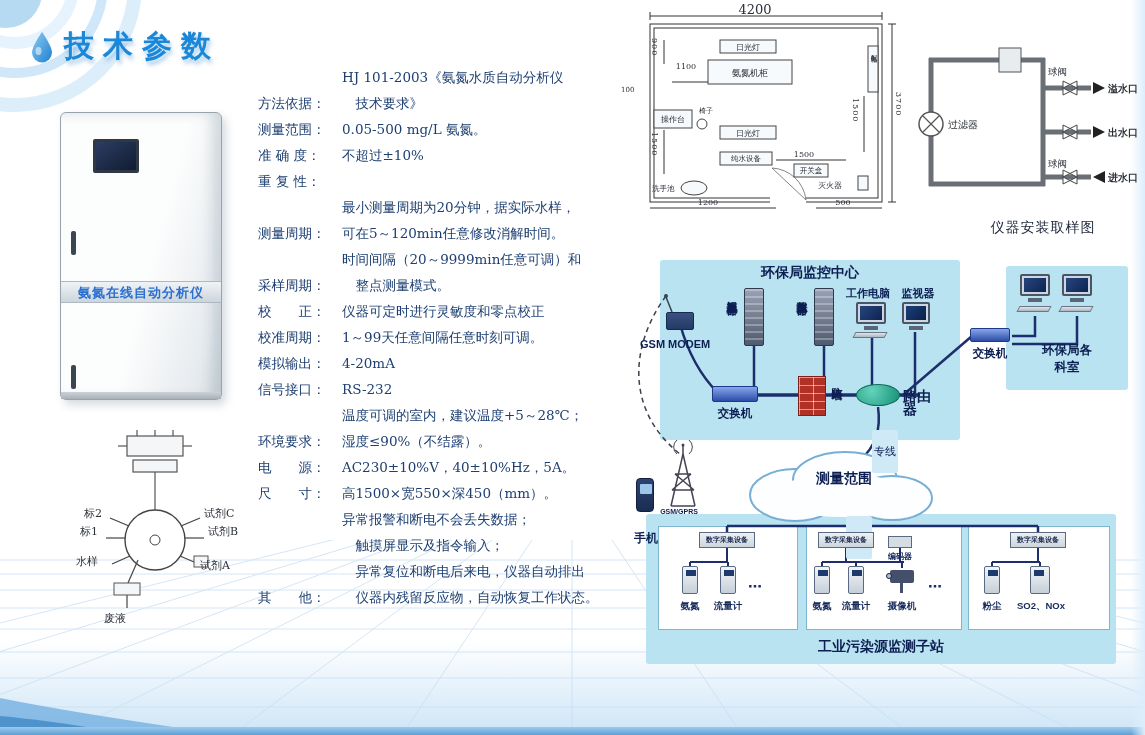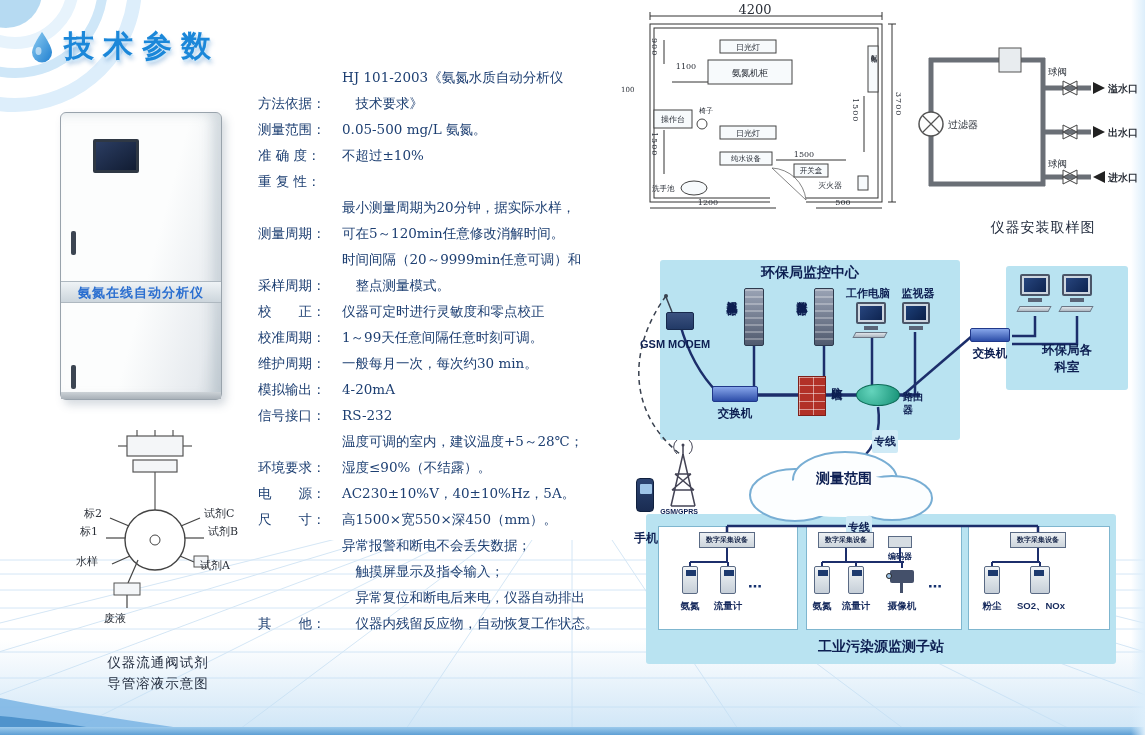--- a/index.html
+++ b/index.html
@@ -28,21 +28,21 @@
 .spec-row{display:flex;align-items:flex-end}
 .spec-label{flex:0 0 84px;white-space:pre}
 .spec-value{flex:1;white-space:pre-wrap}
 
 .dlab{position:absolute;color:#2a2f38;font-family:"DejaVu Serif","Liberation Serif",serif}
 .caption{position:absolute;color:#222c3e;font-family:"DejaVu Serif","Liberation Serif",serif;font-size:14px;text-align:center;letter-spacing:1px}
 
 .net-panel{position:absolute;background:#b9e3f1;border-radius:3px}
 .station{position:absolute;background:#fff;border:1px solid #7fb6cf}
 .netlab{position:absolute;font-weight:bold;color:#0d1f52}
-.chip{position:absolute;font-weight:bold;color:#0d1f52;font-size:11px;background:#cfeaf6;padding:4px 2px;border-radius:2px}
+.chip{position:absolute;font-weight:normal;color:#0d1f52;font-size:11px;background:#cfeaf6;padding:14px 2px;border-radius:2px}
 .tower-srv{position:absolute;width:20px;height:58px;border:1px solid #2e3a4e;border-radius:2px;
  background:repeating-linear-gradient(180deg,rgba(255,255,255,.28) 0 2px,rgba(0,0,0,0) 2px 7px),linear-gradient(180deg,#9aa3b5,#505a6e)}
 .pc-mon{position:absolute;width:30px;height:22px;border:2px solid #4a5568;background:#cdd6e0;border-radius:2px}
 .pc-scr{position:absolute;inset:2px;background:linear-gradient(135deg,#27457e,#0e2450)}
 .pc-base{position:absolute;width:14px;height:4px;background:#5a6578}
 .pc-kb{position:absolute;width:32px;height:6px;background:linear-gradient(180deg,#dfe5ea,#aeb7c0);border:1px solid #6b7685;transform:skewX(-28deg)}
 .switch-dev{position:absolute;background:linear-gradient(180deg,#87a6ea,#2c4da8);border:1px solid #20388a;border-radius:2px}
 .firewall-dev{position:absolute;width:28px;height:40px;background-color:#b23127;border:1px solid #7e201a;
  background-image:linear-gradient(rgba(255,255,255,.5) 1px,rgba(0,0,0,0) 1px),linear-gradient(90deg,rgba(255,255,255,.5) 1px,rgba(0,0,0,0) 1px);
  background-size:100% 8px,14px 100%}
@@ -158,22 +158,20 @@
     <rect x="114" y="128" width="14" height="11" fill="#f4f6f8" stroke="#555"></rect>
     <rect x="34" y="155" width="26" height="12" fill="#f4f6f8" stroke="#555"></rect>
   </svg>
   <span class="dlab" style="left:84px;top:506px;font-size:11px">标2</span>
   <span class="dlab" style="left:80px;top:524px;font-size:11px">标1</span>
   <span class="dlab" style="left:76px;top:554px;font-size:11px">水样</span>
   <span class="dlab" style="left:104px;top:611px;font-size:11px">废液</span>
   <span class="dlab" style="left:204px;top:506px;font-size:11px">试剂C</span>
   <span class="dlab" style="left:208px;top:524px;font-size:11px">试剂B</span>
   <span class="dlab" style="left:200px;top:558px;font-size:11px">试剂A</span>
-  <div class="caption preline" style="left:82px;top:652px;width:152px;line-height:21px;font-size:13.5px">仪器流通阀试剂
-导管溶液示意图</div>
 
   <div class="specs">
       <div class="spec-row">
         <span class="spec-label">方法依据：</span>
         <span class="spec-value">HJ 101-2003《氨氮水质自动分析仪
 　技术要求》</span>
       </div>
       <div class="spec-row">
         <span class="spec-label">测量范围：</span>
         <span class="spec-value">0.05-500 mg/L 氨氮。</span>
@@ -195,24 +193,20 @@
         <span class="spec-value">时间间隔（20～9999min任意可调）和
 　整点测量模式。</span>
       </div>
       <div class="spec-row">
         <span class="spec-label">校　　正：</span>
         <span class="spec-value">仪器可定时进行灵敏度和零点校正</span>
       </div>
       <div class="spec-row">
         <span class="spec-label">校准周期：</span>
         <span class="spec-value">1～99天任意间隔任意时刻可调。</span>
-      </div>
-      <div class="spec-row">
-        <span class="spec-label">维护周期：</span>
-        <span class="spec-value">一般每月一次，每次约30 min。</span>
       </div>
       <div class="spec-row">
         <span class="spec-label">模拟输出：</span>
         <span class="spec-value">4-20mA</span>
       </div>
       <div class="spec-row">
         <span class="spec-label">信号接口：</span>
         <span class="spec-value">RS-232</span>
       </div>
       <div class="spec-row">
@@ -407,21 +401,21 @@
   <div>
     <div class="pc-mon" style="left:902px;top:302px;width:28px;height:22px"></div>
     <div class="abs" style="left:906px;top:306px;width:20px;height:14px;background:linear-gradient(135deg,#1c3f78,#0a1f48)"></div>
     <div class="pc-base" style="left:909px;top:326px"></div>
   </div>
   <div class="switch-dev" style="left:712px;top:386px;width:46px;height:16px"></div>
   <div class="netlab c" style="left:712px;top:406px;width:46px;font-size:11.5px">交换机</div>
   <div class="firewall-dev" style="left:798px;top:376px"></div>
   <span class="netlab vert" style="left:829px;top:378px;font-size:11px">防火墙</span>
   <div class="router-dev" style="left:856px;top:384px"></div>
-  <div class="netlab" style="left:903px;top:390px;width:28px;font-size:10px;line-height:13px">路由器</div>
+  <div class="netlab" style="left:903px;top:390px;width:28px;font-size:14px;line-height:13px">路由器</div>
   <div class="modem-dev" style="left:666px;top:312px"></div>
   <div class="netlab" style="left:640px;top:338px;width:82px;font-size:11px">GSM MODEM</div>
 
   <div class="switch-dev" style="left:970px;top:328px;width:40px;height:14px"></div>
   <div class="netlab c" style="left:966px;top:346px;width:48px;font-size:11.5px">交换机</div>
   <div>
     <div class="pc-mon" style="left:1020px;top:274px"></div>
     <div class="abs" style="left:1024px;top:278px;width:22px;height:14px;background:linear-gradient(135deg,#27457e,#0e2450)"></div>
     <div class="pc-base" style="left:1028px;top:298px"></div>
     <div class="pc-kb" style="left:1018px;top:306px"></div>

